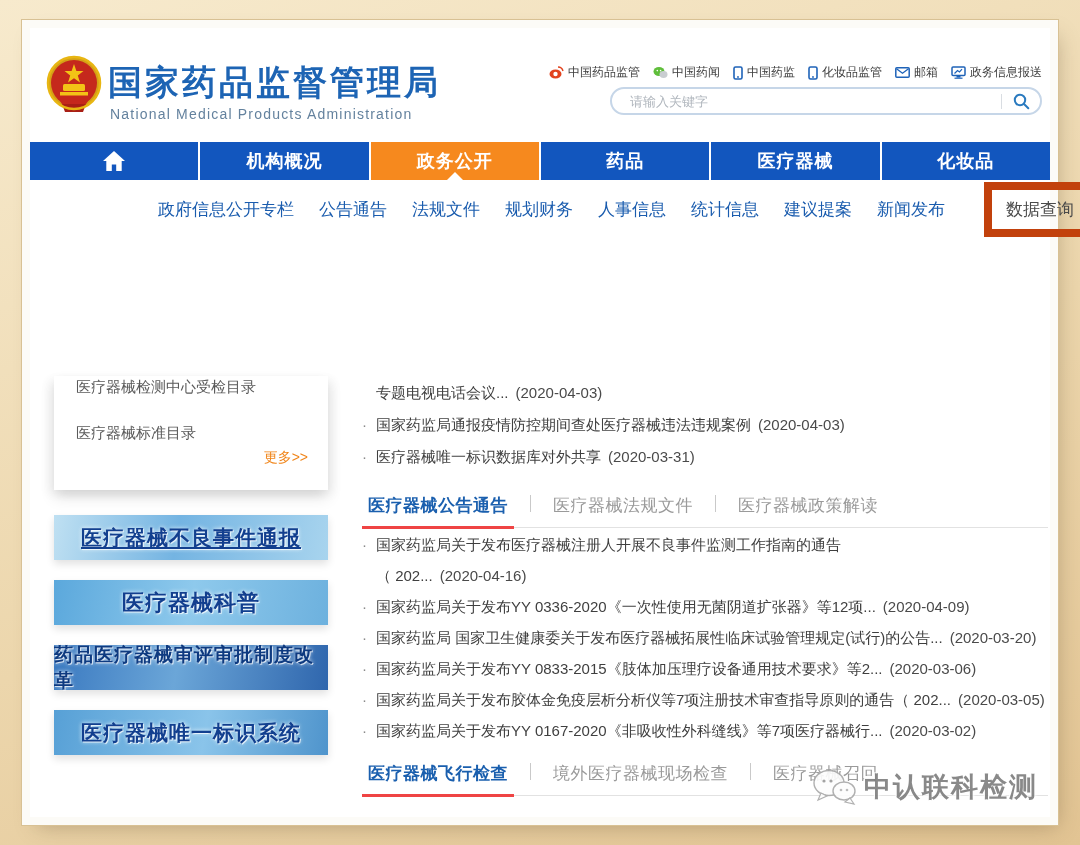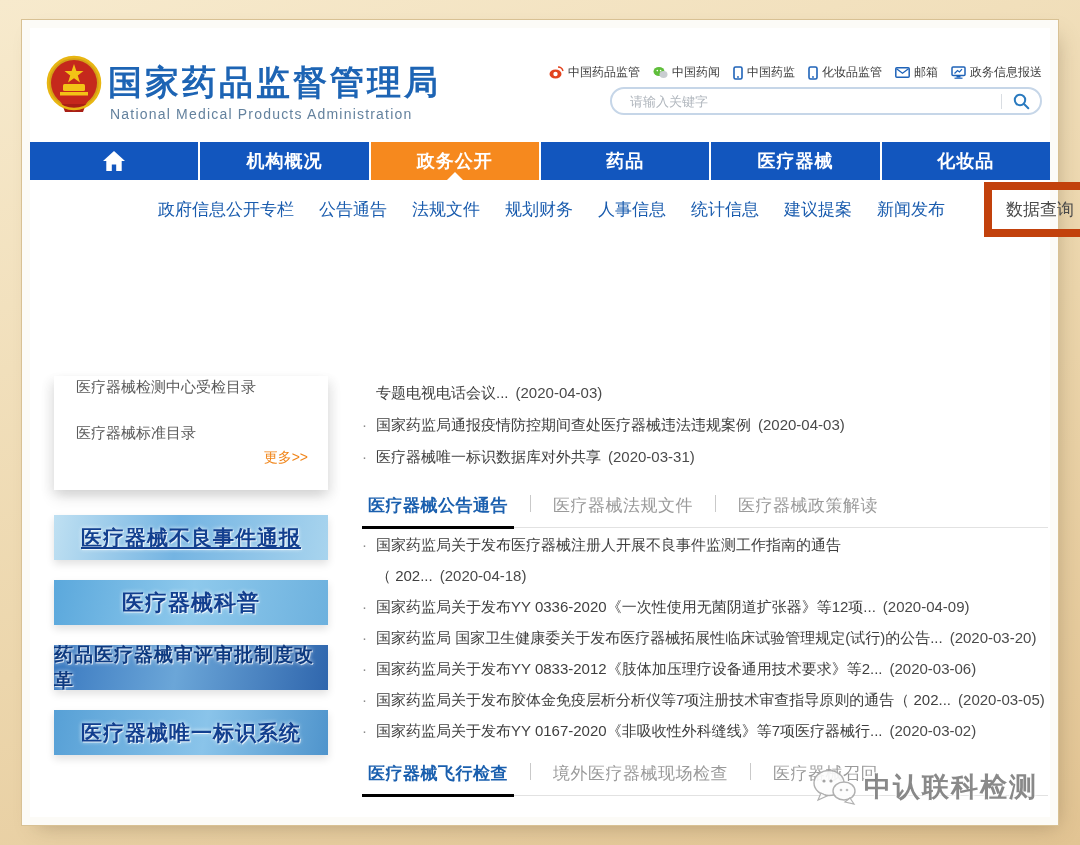--- a/index.html
+++ b/index.html
@@ -94,21 +94,21 @@
   .news-row { display:flex; align-items:flex-start; height:31px; font-size:15px; color:#3f3f3f; cursor:pointer; white-space:nowrap; }
   .news-top .news-row { height:32px; }
   .bullet { width:14px; color:#8a8a8a; font-size:15px; flex:none; }
   .news-title { overflow:hidden; }
   .news-date { color:#4a4a4a; margin-left:7px; flex:none; }
   .wrap-line { padding-left:14px; }
   .tabs { position:absolute; left:332px; width:686px; height:36px; display:flex; align-items:flex-start; border-bottom:1px solid #e2e2e2; }
   .tabs1 { top:464px; }
   .tabs2 { top:732px; }
   .tab { font-size:17px; color:#9a9a9a; cursor:pointer; padding:2px 6px 9px 6px; letter-spacing:.5px; white-space:nowrap; }
-  .tab.active { color:#1a5fae; font-weight:bold; border-bottom:3px solid #000000; margin-bottom:-2px; }
+  .tab.active { color:#1a5fae; font-weight:bold; border-bottom:3px solid #ef4444; margin-bottom:-2px; }
   .tab-sep { width:1px; height:17px; background:#c9c9c9; margin:3px 16px 0 16px; flex:none; }
   
   .watermark {
     position:absolute; right:12px; top:740px;
     display:flex; align-items:center; gap:6px;
     color:#7d7d7d; font-size:27px; font-weight:bold; letter-spacing:2px;
     text-shadow:-1px -1px 0 #fff, 1px 1px 2px #fff, 0 0 4px #fff;
     opacity:.9;
   }
   .ql-icon { display:inline-flex; }
@@ -283,35 +283,35 @@
     <span class="tab">医疗器械政策解读</span>
   </div>
 
   <div class="news-list">
     <div class="news-row">
       <span class="bullet">·</span>
       <span class="news-title">国家药监局关于发布医疗器械注册人开展不良事件监测工作指南的通告</span>
     </div>
     <div class="news-row wrap-line">
       <span class="news-title">（ 202...</span>
-      <span class="news-date">(2020-04-18)</span>
+      <span class="news-date">(2020-04-16)</span>
     </div>
     <div class="news-row">
       <span class="bullet">·</span>
       <span class="news-title">国家药监局关于发布YY 0336-2020《一次性使用无菌阴道扩张器》等12项...</span>
       <span class="news-date">(2020-04-09)</span>
     </div>
     <div class="news-row">
       <span class="bullet">·</span>
       <span class="news-title">国家药监局 国家卫生健康委关于发布医疗器械拓展性临床试验管理规定(试行)的公告...</span>
       <span class="news-date">(2020-03-20)</span>
     </div>
     <div class="news-row">
       <span class="bullet">·</span>
-      <span class="news-title">国家药监局关于发布YY 0833-2012《肢体加压理疗设备通用技术要求》等2...</span>
+      <span class="news-title">国家药监局关于发布YY 0833-2015《肢体加压理疗设备通用技术要求》等2...</span>
       <span class="news-date">(2020-03-06)</span>
     </div>
     <div class="news-row">
       <span class="bullet">·</span>
       <span class="news-title">国家药监局关于发布胶体金免疫层析分析仪等7项注册技术审查指导原则的通告（ 202...</span>
       <span class="news-date">(2020-03-05)</span>
     </div>
     <div class="news-row">
       <span class="bullet">·</span>
       <span class="news-title">国家药监局关于发布YY 0167-2020《非吸收性外科缝线》等7项医疗器械行...</span>

